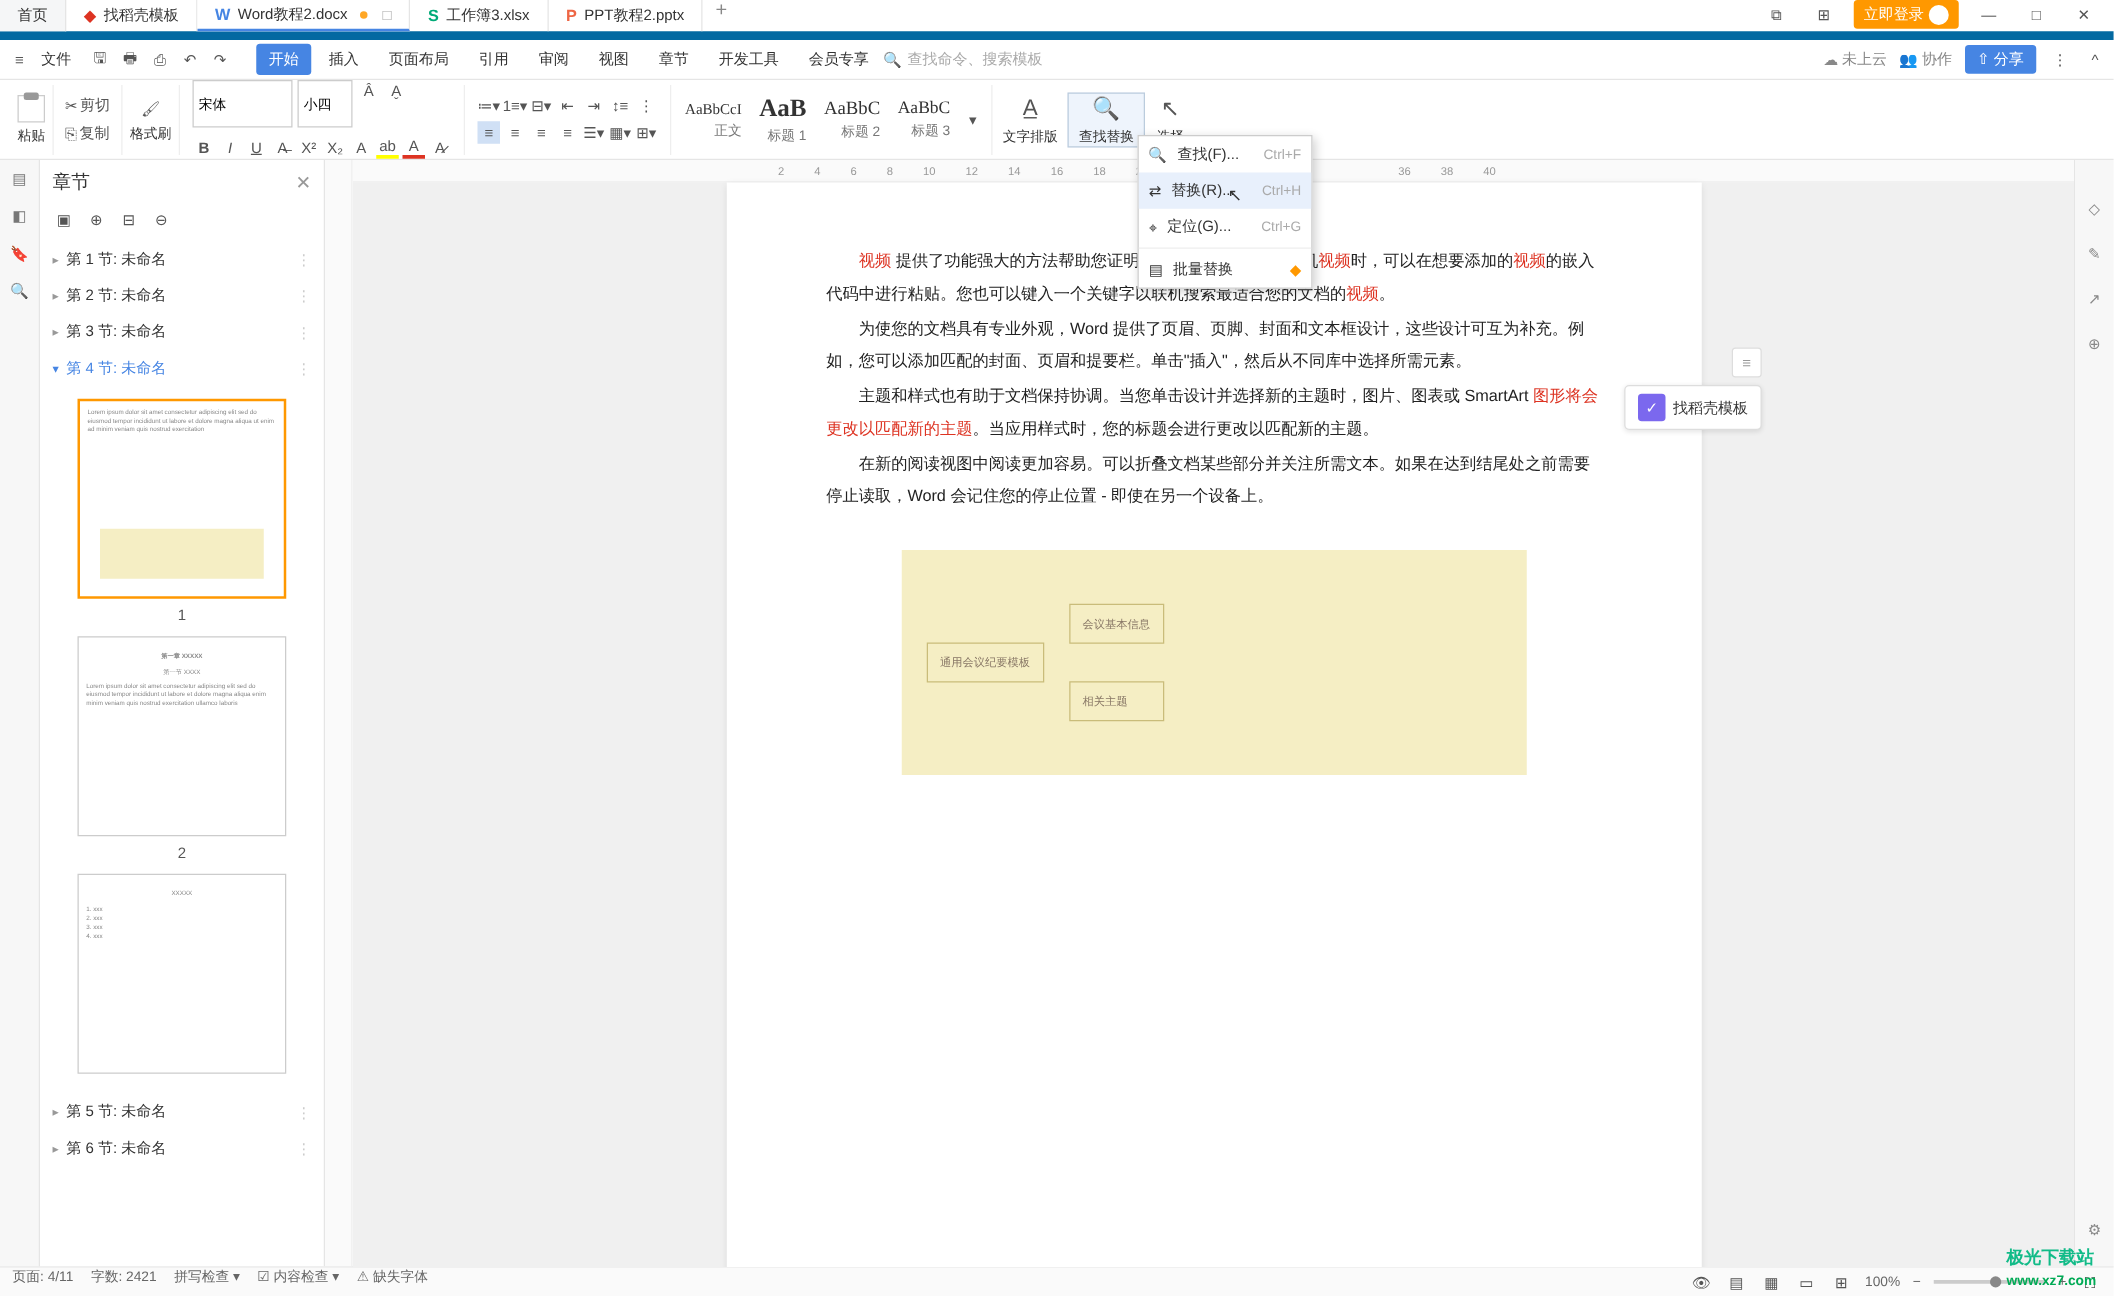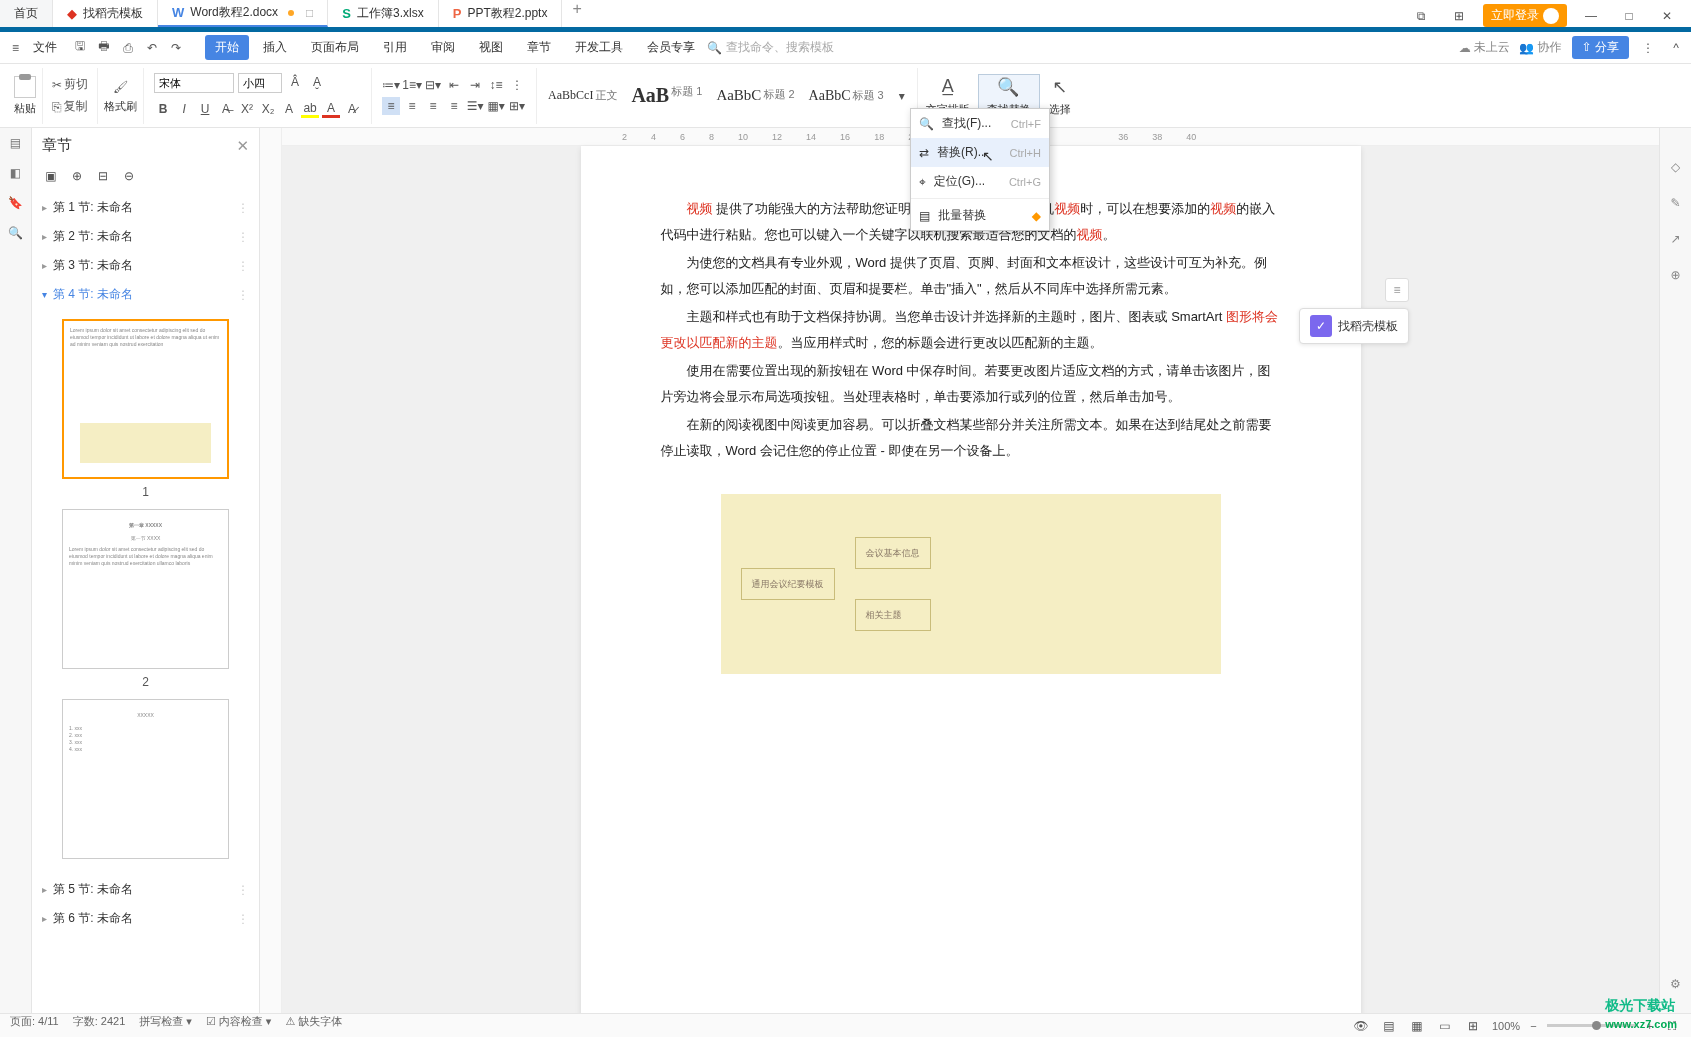--- a/index.html
+++ b/index.html
@@ -1,17 +1,17 @@
 <!DOCTYPE html>
 <html><head>
 <meta charset="utf-8">
 <style>
 *{box-sizing:border-box;margin:0;padding:0;font-family:"Microsoft YaHei",sans-serif}
 body{background:#fff;font-size:12px;color:#333;overflow:hidden}
-.titlebar{height:32px;background:#fff;border-bottom:5px solid #0369a1;display:flex;align-items:flex-end}
+.titlebar{height:32px;background:#fff;border-bottom:7px solid #0369a1;display:flex;align-items:flex-start}
 .tabs{display:flex;height:100%;flex:1}
 .tab{display:flex;align-items:center;padding:0 14px;height:100%;border-right:1px solid #e5e5e5;gap:6px;cursor:pointer;position:relative}
 .tab.active{background:#fff;border-bottom:2px solid #4685e3}
 .tab.home{background:#f5f6f7}
 .tab-icon{font-size:13px}
 .tab .close{color:#aaa;margin-left:6px}
 .tab .dot{width:6px;height:6px;border-radius:50%;background:#ffa726;margin-left:4px}
 .newtab{padding:0 10px;color:#888;font-size:16px;cursor:pointer}
 .win-ctrl{display:flex;align-items:center;gap:10px;padding:0 10px}
 .login-btn{background:#ff9800;color:#fff;padding:3px 8px;border-radius:3px;display:flex;align-items:center;gap:4px}
@@ -29,28 +29,28 @@
 .search-cmd{display:flex;align-items:center;gap:4px;color:#aaa}
 .cloud-btn{color:#888;display:flex;align-items:center;gap:3px}
 .share-btn{background:#4685e3;color:#fff;padding:3px 10px;border-radius:3px}
 .toolbar{height:64px;border-bottom:1px solid #e5e5e5;display:flex;align-items:center;padding:0 8px}
 .tgroup{display:flex;flex-direction:column;align-items:center;padding:0 6px;gap:3px;border-right:1px solid #eee;height:56px;justify-content:center}
 .tgroup.row{flex-direction:row;flex-wrap:wrap;align-items:center;height:56px;gap:4px}
 .paste-ico{width:22px;height:22px;background:#fff;border:1px solid #ccc;position:relative}
 .paste-ico::after{content:"";position:absolute;top:-3px;left:4px;width:12px;height:6px;background:#999;border-radius:2px}
 .tbtn{display:flex;align-items:center;gap:2px;padding:1px 3px;cursor:pointer;color:#555}
 .font-sel{display:flex;gap:4px;margin-bottom:4px}
-.font-sel select,.font-sel input{border:1px solid #ccc;height:20px;font-size:11px;padding:0 4px}
+.font-sel select,.font-sel input{border:1px solid #ccc;height:20px;font-size:11px;padding:18px 4px}
 .fname{width:80px}
 .fsize{width:44px}
 .btnrow{display:flex;gap:3px;align-items:center}
 .ico{width:18px;height:18px;display:inline-flex;align-items:center;justify-content:center;font-size:12px;color:#555;cursor:pointer}
 .ico.active{background:#d0e0f5}
 .style-gal{display:flex;gap:6px;align-items:center}
-.sitem{display:flex;flex-direction:row;align-items:flex-start;gap:2px;padding:2px 4px;cursor:pointer;border:1px solid transparent}
+.sitem{display:flex;flex-direction:column;align-items:flex-end;gap:2px;padding:2px 4px;cursor:pointer;border:1px solid transparent}
 .sprev{font-family:serif}
 .slabel{font-size:11px;color:#777}
 .bigbtn{display:flex;flex-direction:column;align-items:center;gap:3px;padding:0 8px;cursor:pointer}
 .bigbtn .ico{width:24px;height:24px;font-size:18px}
 .dropdown-menu{position:absolute;top:108px;left:910px;width:140px;background:#fff;border:1px solid #ccc;box-shadow:2px 2px 8px rgba(0,0,0,.2);z-index:100}
 .ditem{display:flex;align-items:center;padding:6px 8px;gap:8px;cursor:pointer}
 .ditem.hov{background:#e8f0fc}
 .ditem .sc{margin-left:auto;color:#aaa;font-size:11px}
 .dsep{height:1px;background:#eee;margin:2px 0}
 .main{display:flex;height:calc(1037px - 128px - 24px)}
@@ -372,21 +372,20 @@
         <span>22</span>
         <span>24</span>
       <span style="margin-left:108px">36</span>
         <span>38</span>
         <span>40</span>
     </div>
     <div class="page">
       <p><span class="red">视频</span><span> 提供了功能强大的方法帮助您证明您的观点。当您单击联机</span><span class="red">视频</span><span>时，可以在想要添加的</span><span class="red">视频</span><span>的嵌入代码中进行粘贴。您也可以键入一个关键字以联机搜索最适合您的文档的</span><span class="red">视频</span><span>。</span></p>
       <p>为使您的文档具有专业外观，Word 提供了页眉、页脚、封面和文本框设计，这些设计可互为补充。例如，您可以添加匹配的封面、页眉和提要栏。单击"插入"，然后从不同库中选择所需元素。</p>
       <p><span>主题和样式也有助于文档保持协调。当您单击设计并选择新的主题时，图片、图表或 </span><span class="underline">SmartArt</span><span class="red"> 图形将会更改以匹配新的主题</span><span>。当应用样式时，您的标题会进行更改以匹配新的主题。</span></p>
-      <p>使用在需要位置出现的新按钮在 Word 中保存时间。若要更改图片适应文档的方式，请单击该图片，图片旁边将会显示布局选项按钮。当处理表格时，单击要添加行或列的位置，然后单击加号。</p>
       <p>在新的阅读视图中阅读更加容易。可以折叠文档某些部分并关注所需文本。如果在达到结尾处之前需要停止读取，Word 会记住您的停止位置 - 即使在另一个设备上。</p>
       <div class="diagram">
         <div class="dbox">通用会议纪要模板</div>
         <div style="display:flex;flex-direction:column;gap:30px">
           <div class="dbox">会议基本信息</div>
           <div class="dbox">相关主题</div>
         </div>
       </div>
     </div>
 

